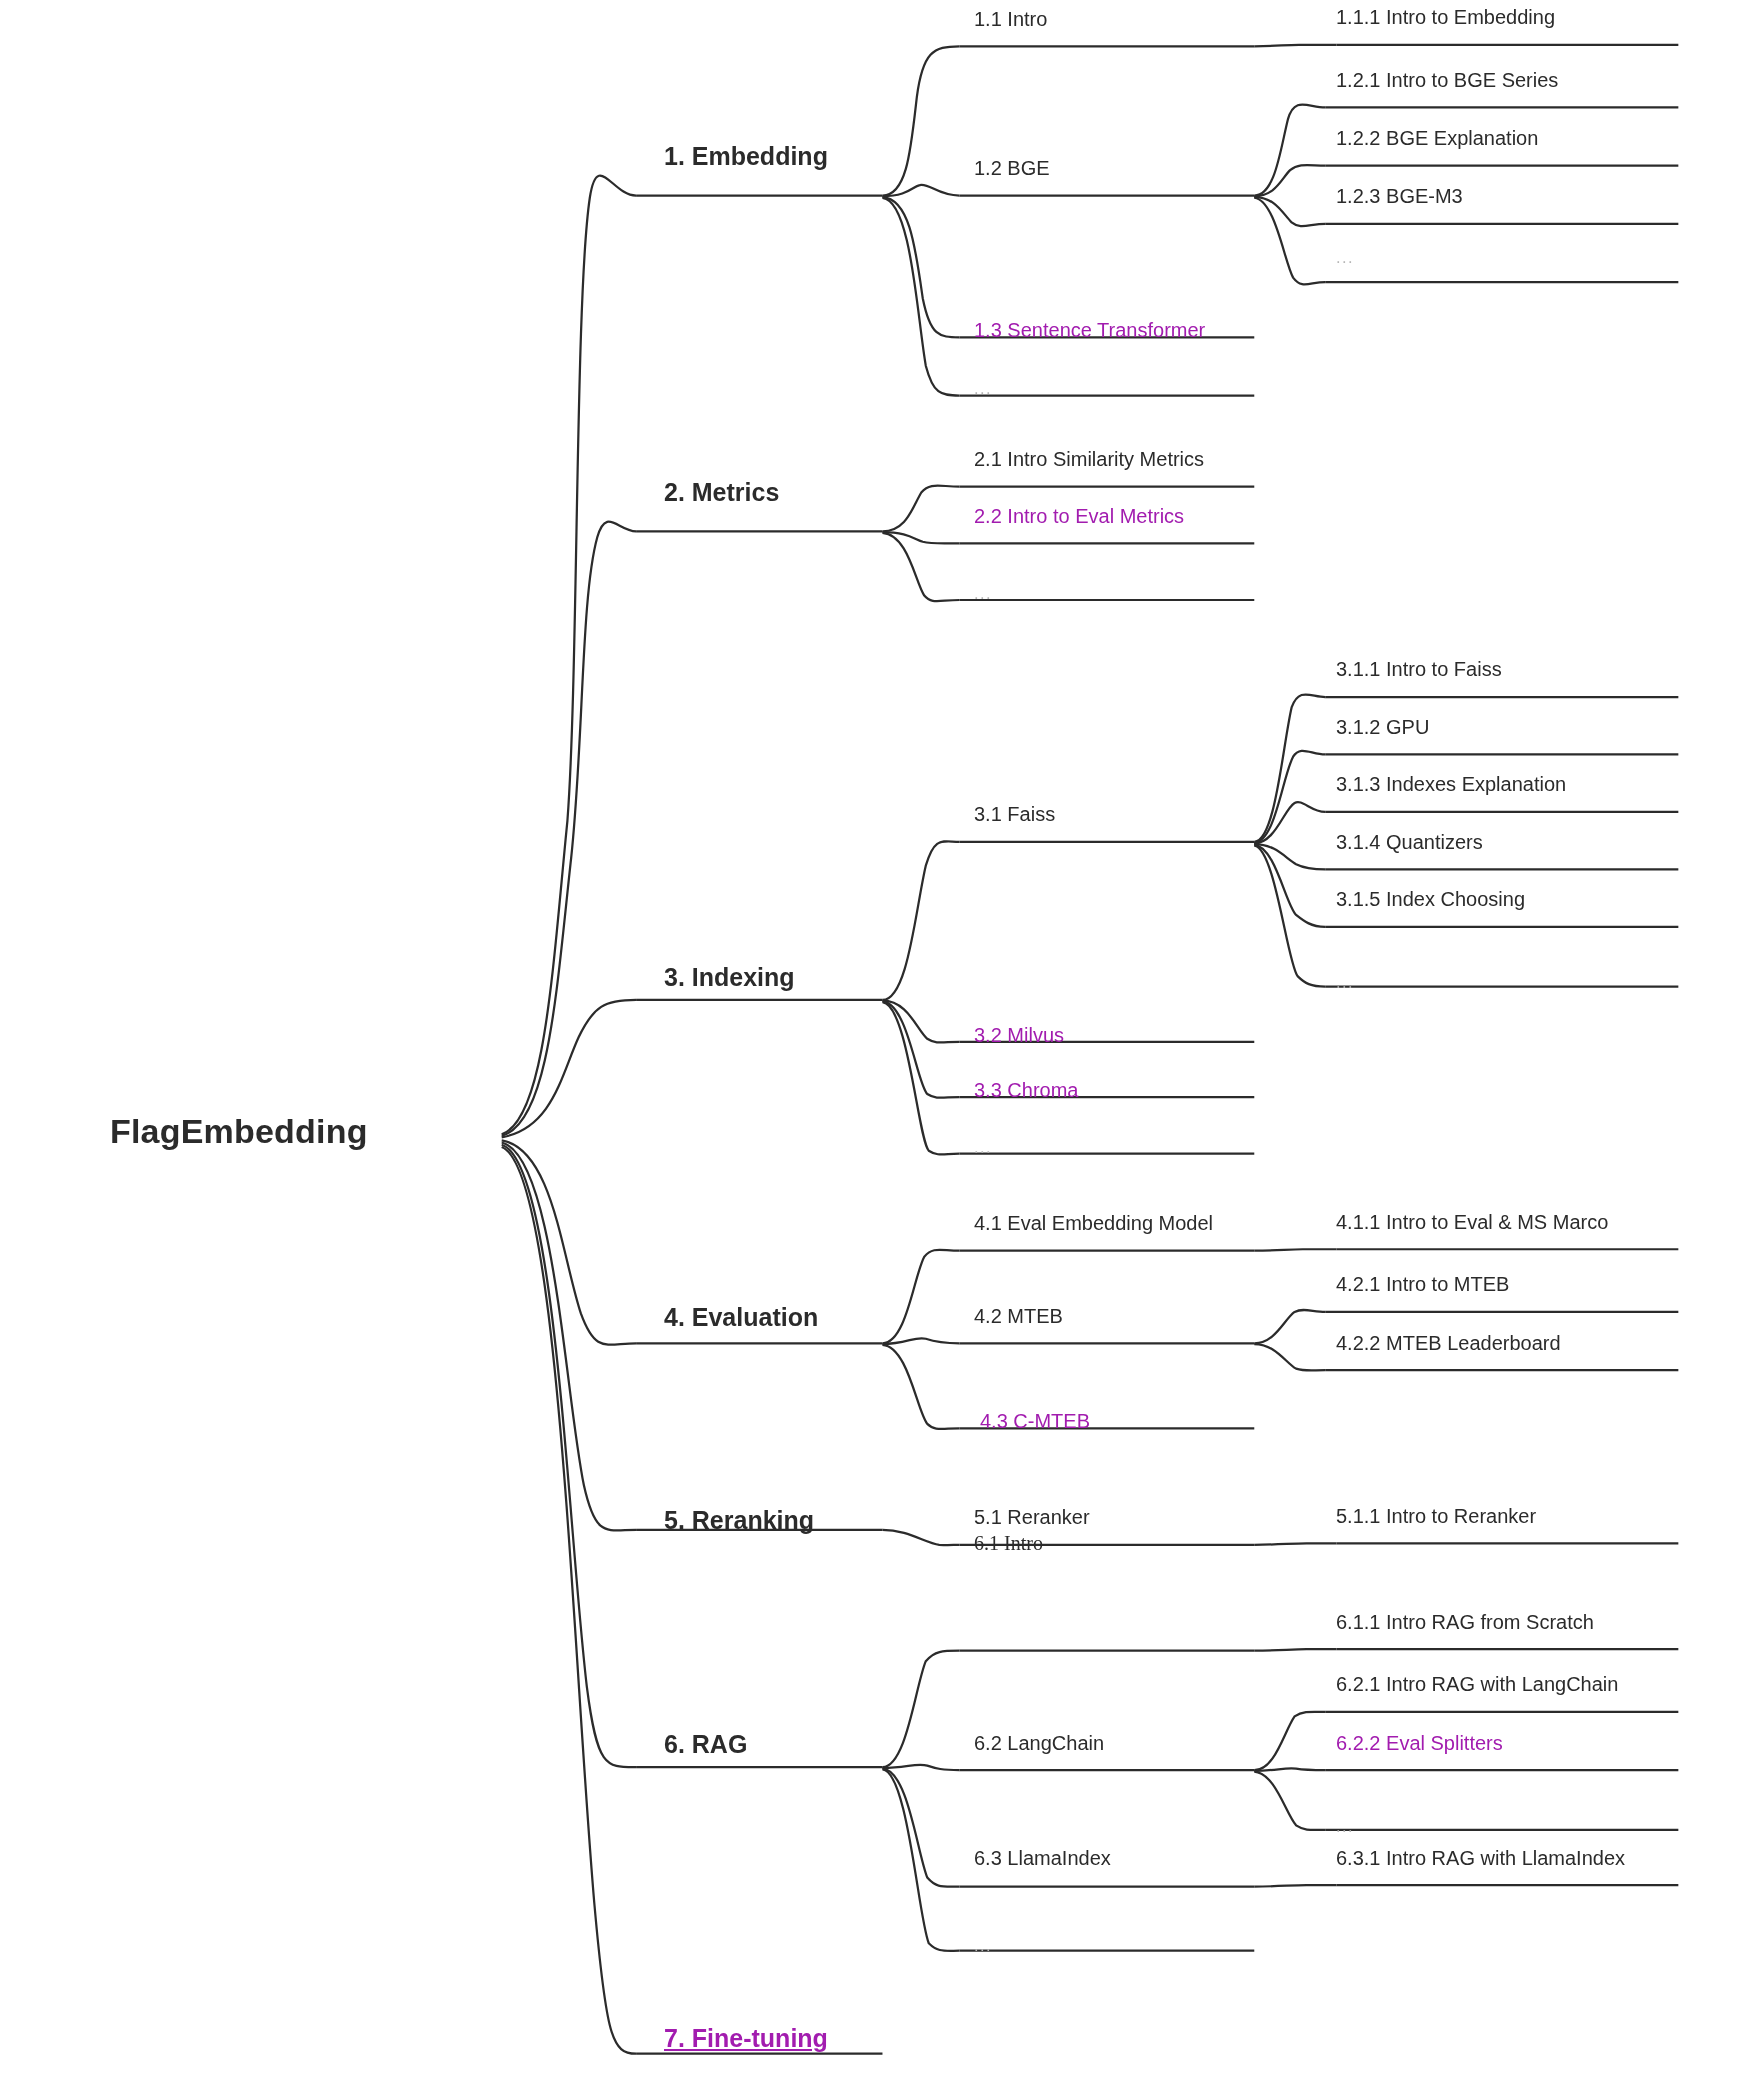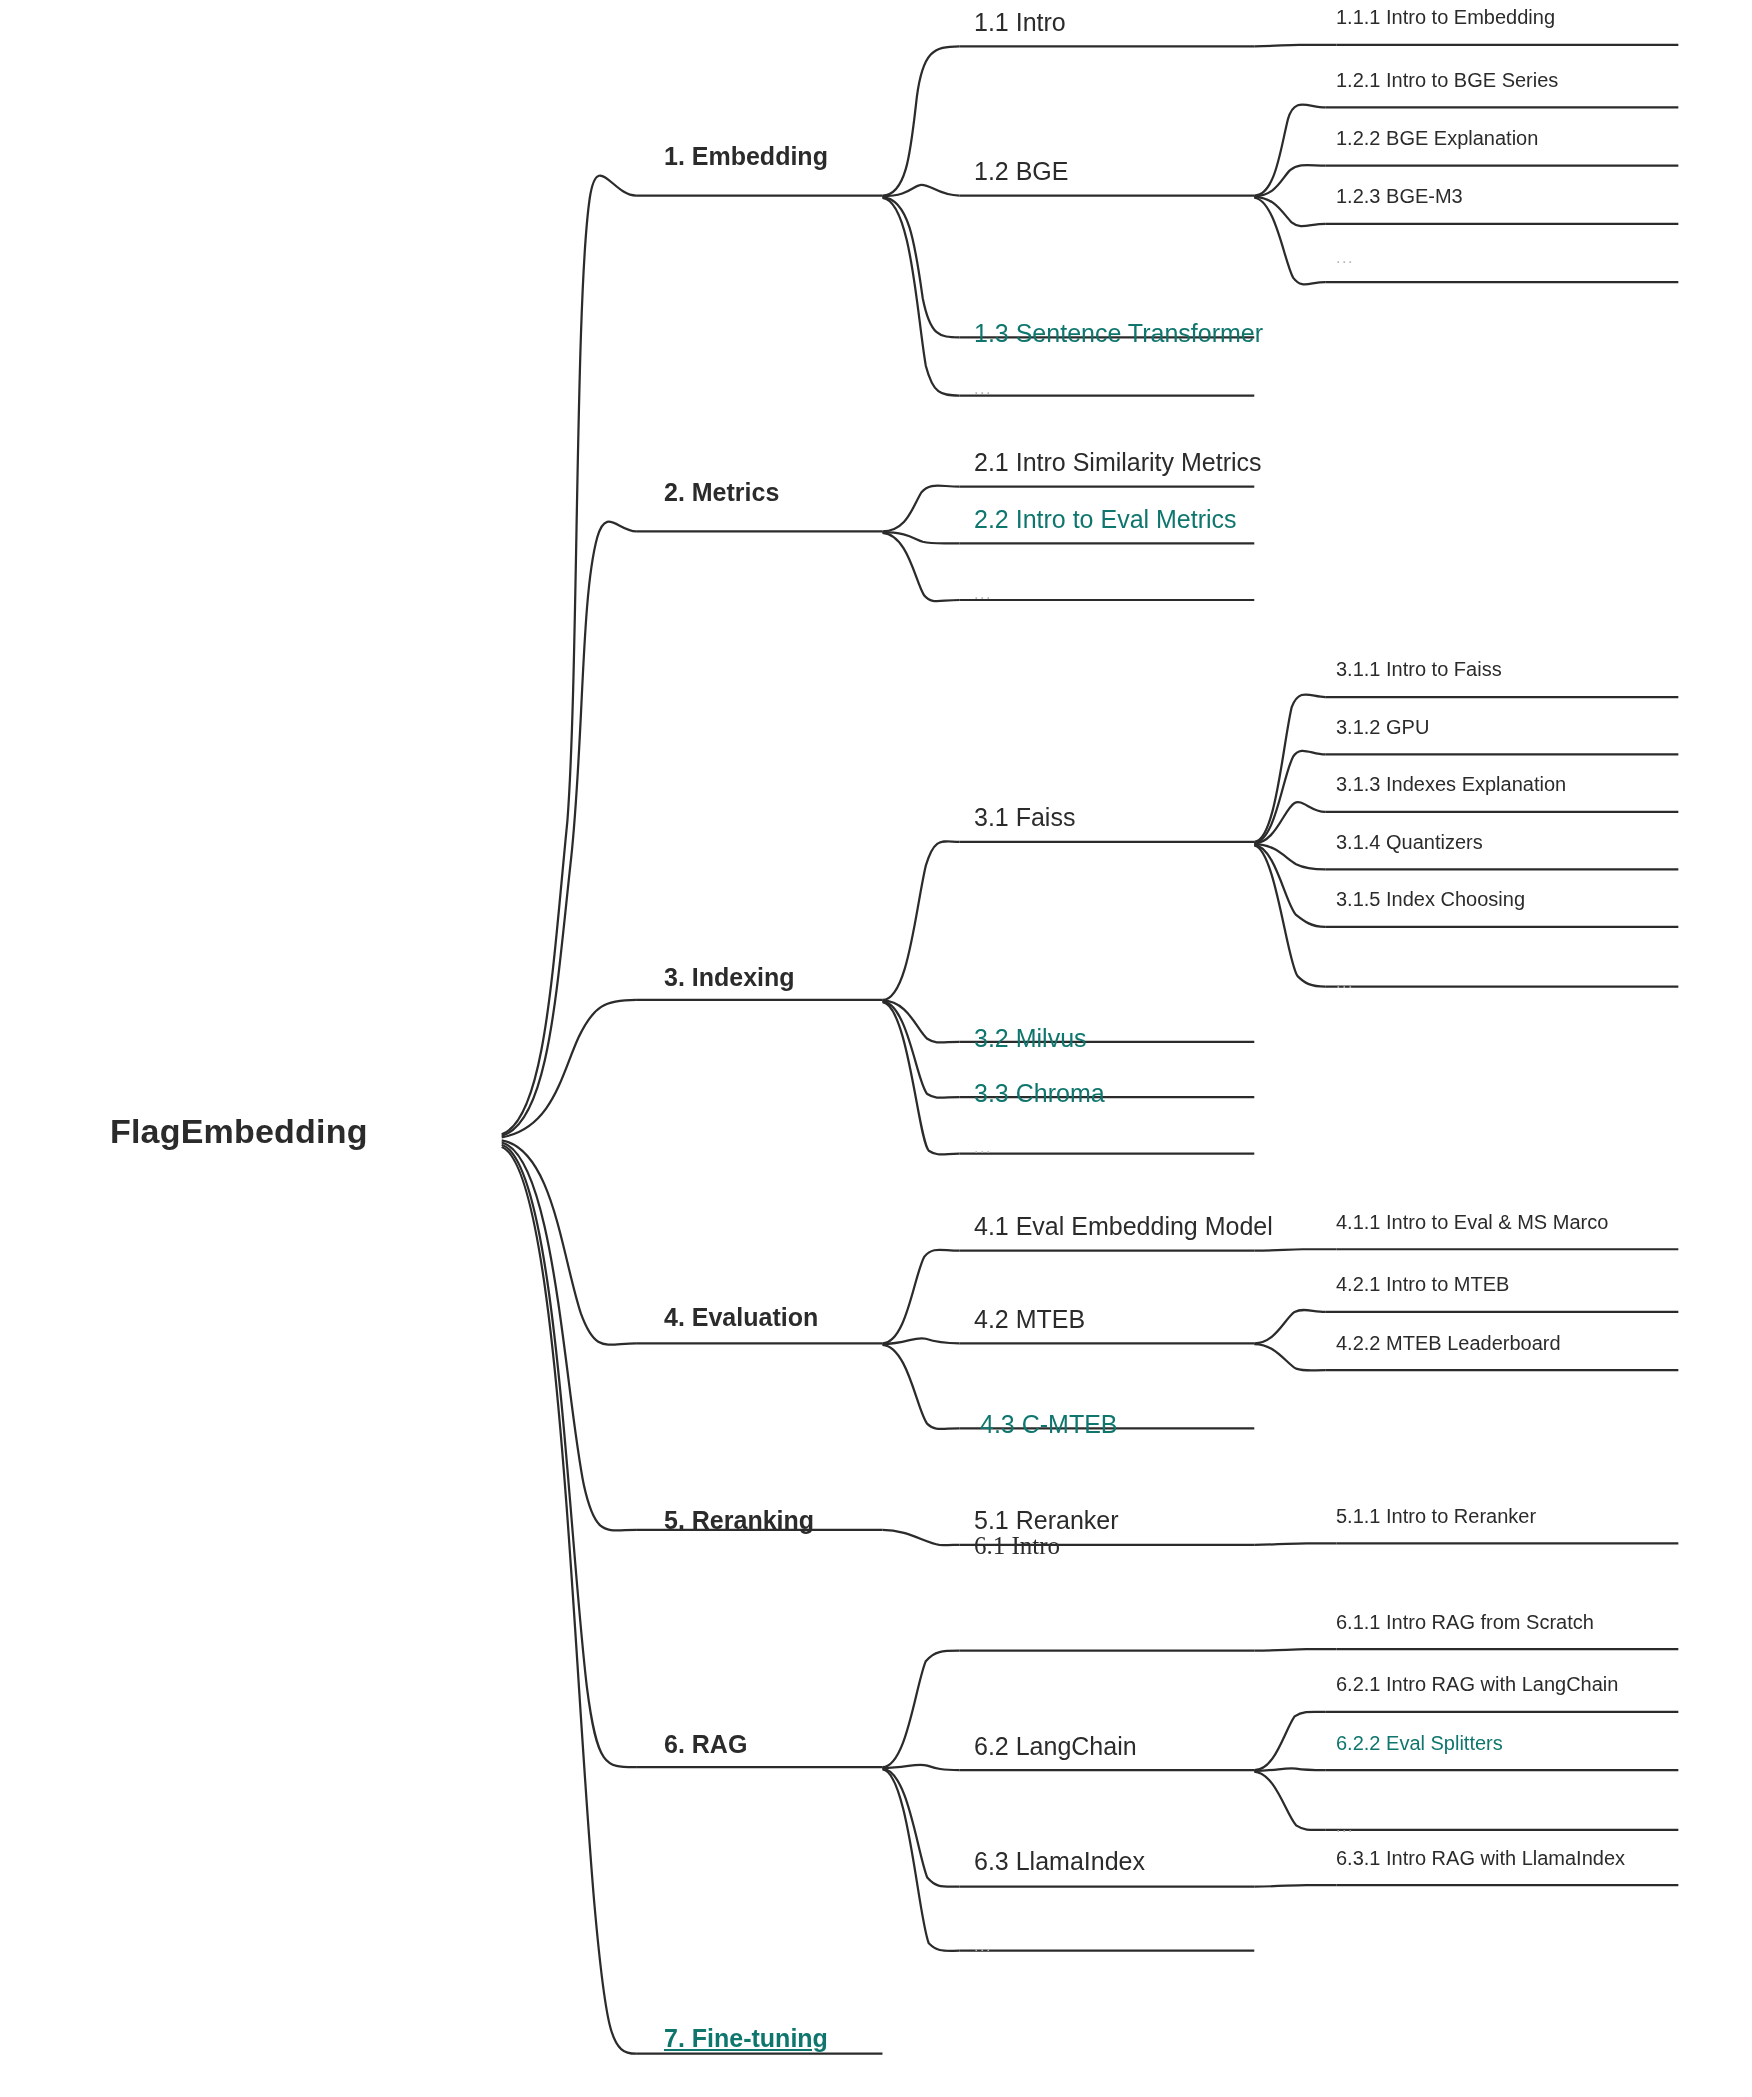--- a/index.html
+++ b/index.html
@@ -29,28 +29,28 @@
   .node-root {
     font-size: 34px;
     font-weight: bold;
     letter-spacing: 0.2px;
   }
   .node-l1 {
     font-size: 25px;
     font-weight: bold;
   }
   .node-l2 {
-    font-size: 25px;
+    font-size: 20px;
     font-weight: normal;
   }
   .node-l3 {
     font-size: 20px;
     font-weight: normal;
   }
-  .dim { color: #0f766e; }
+  .dim { color: #a21caf; }
   .ellipsis { color: #b6b6b6; font-size: 16.4px; letter-spacing: 1.5px; }
 </style>
 </head>
 <body>
 
 <div id="page">
   <svg id="links" viewBox="0 0 2348 2810" preserveAspectRatio="none" xmlns="http://www.w3.org/2000/svg">
     <g fill="none" stroke="#2b2b2b" stroke-width="3">
 
       <path d="M 150 1545 L 640 1545" stroke-width="0"></path>

